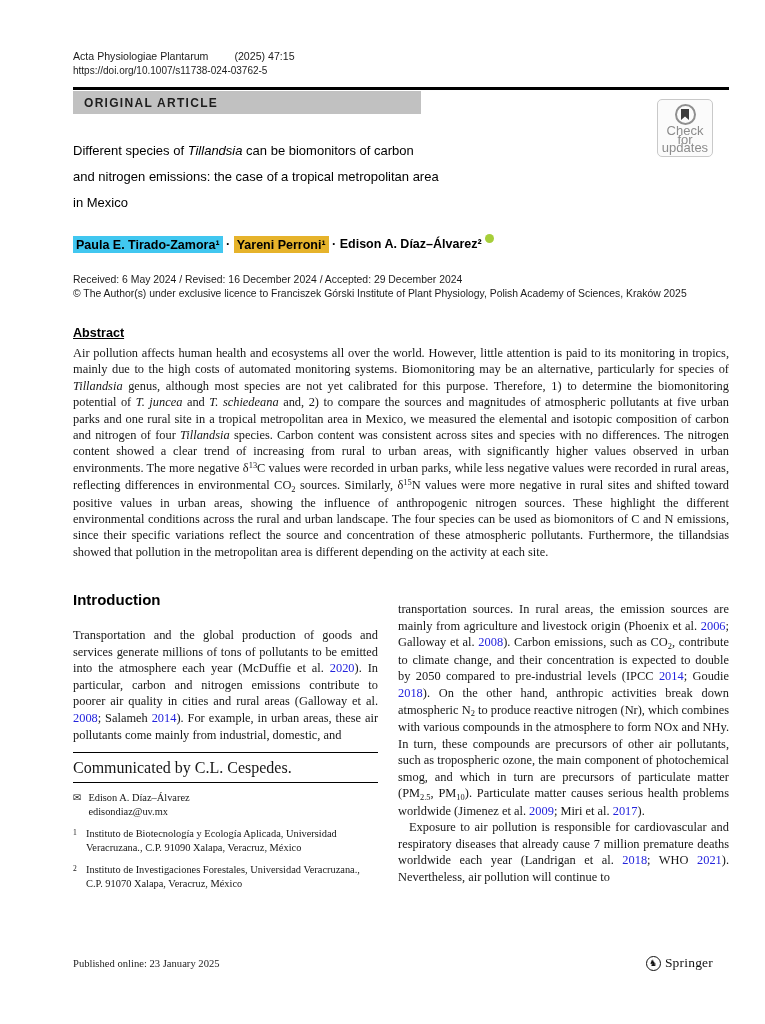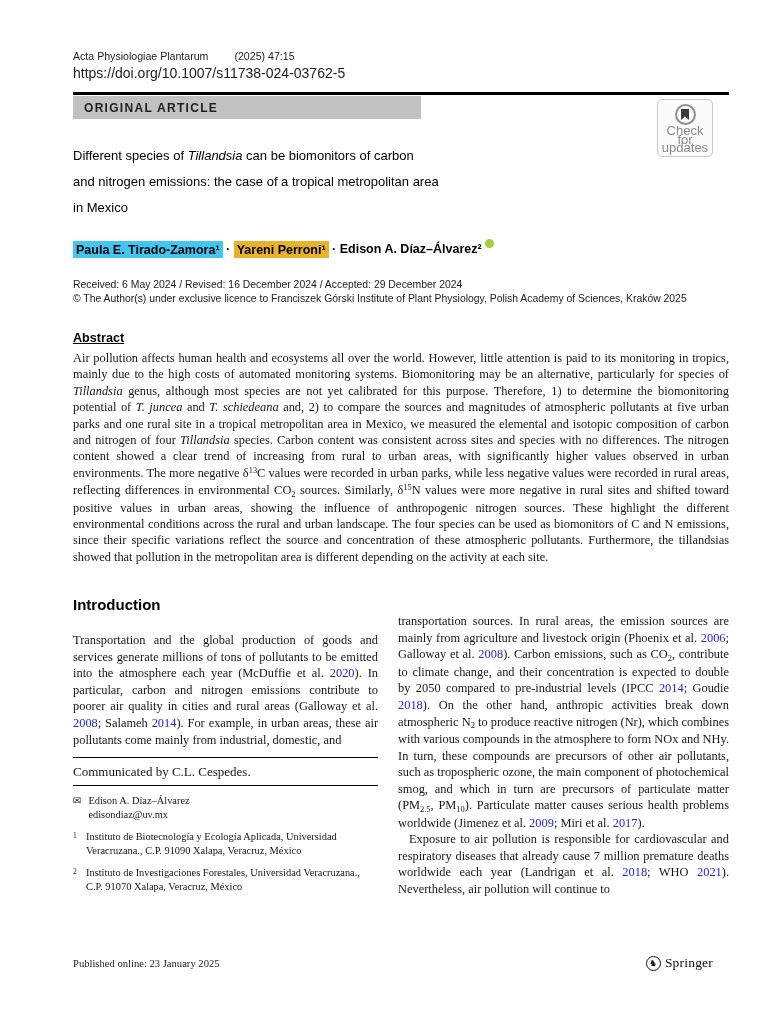--- a/index.html
+++ b/index.html
@@ -4,21 +4,21 @@
 <style>
   html,body{margin:0;padding:0;background:#e9e9e9;}
   body{width:765px;height:1024px;position:relative;overflow:hidden;
        font-family:"Liberation Serif",serif;color:#161616;}
   .sheet{position:absolute;inset:0;background:#ffffff;padding:50px 36px 0 73px;box-sizing:border-box;}
   .sans{font-family:"Liberation Sans",sans-serif;text-decoration:underline;}
 
   
   .jline{font-family:"Liberation Sans",sans-serif;font-size:10.6px;color:#1c1c1c;}
   .jline .cite{margin-left:26px;}
-  .doi{font-family:"Liberation Sans",sans-serif;font-size:14px;margin-top:3px;color:#1c1c1c;}
+  .doi{font-family:"Liberation Sans",sans-serif;font-size:10px;margin-top:3px;color:#1c1c1c;}
   .top-rule{height:3px;background:#000;margin-top:11px;}
   .type-bar{width:348px;background:#c1c1c1;color:#1d1d1d;font-family:"Liberation Sans",sans-serif;
             font-weight:700;font-size:12px;letter-spacing:1.3px;padding:5px 11px 4px;box-sizing:border-box;margin-top:1px;}
 
   
   .badge{position:absolute;right:52px;top:99px;width:56px;border:1px solid #c9c9c9;border-radius:5px;
          background:#fbfbfb;text-align:center;padding:4px 2px 3px;box-sizing:border-box;}
   .badge .circ{width:17px;height:17px;border:2px solid #8f8f8f;border-radius:50%;margin:0 auto 2px;
                display:flex;align-items:center;justify-content:center;}
   .badge .txt{font-family:"Liberation Sans",sans-serif;font-size:13px;line-height:8.6px;color:#8c8c8c;text-align:center;}
@@ -36,26 +36,26 @@
   .abs-head{margin-top:27px;font-family:"Liberation Sans",sans-serif;font-weight:700;font-size:12.6px;color:#000;}
   .abs-body{margin-top:5px;font-size:12.4px;line-height:16.4px;text-align:justify;}
   .keywords{margin-top:13px;font-size:12.4px;line-height:16.4px;}
 
   
   .cols{margin-top:29px;display:flex;gap:20px;}
   .col-l{width:305px;flex:none;}
   .col-r{flex:1;}
   .intro-head{font-family:"Liberation Sans",sans-serif;font-weight:700;font-size:15px;color:#000;margin:2px 0 0;}
   .body-p{font-size:12.4px;line-height:16.55px;text-align:justify;margin-top:19px;}
-  .col-r .body-p{margin-top:19px;}
+  .col-r .body-p{margin-top:12px;}
   .col-r .p2{margin-top:0;text-indent:11px;}
 
   
   .fn-rule{height:1px;background:#000;margin-top:9px;}
-  .communicated{font-size:13px;padding:6px 0 5px;}
+  .communicated{font-size:16px;padding:6px 0 5px;}
   .corr{margin-top:8px;display:flex;gap:7px;font-size:10.4px;line-height:13.5px;}
   .env{font-family:"DejaVu Sans",sans-serif;font-size:10px;line-height:13.5px;color:#222;}
   .affil{display:flex;gap:9px;margin-top:9px;font-size:10.4px;line-height:13.5px;}
   .affil .mk{font-size:7.6px;position:relative;top:-1px;flex:none;width:4px;}
   .affil .tx{flex:1;}
 
   
   .footer{position:absolute;left:73px;right:52px;top:955px;display:flex;
           justify-content:space-between;align-items:center;text-align:right;}
   .published{font-size:10.6px;color:#1b1b1b;}

